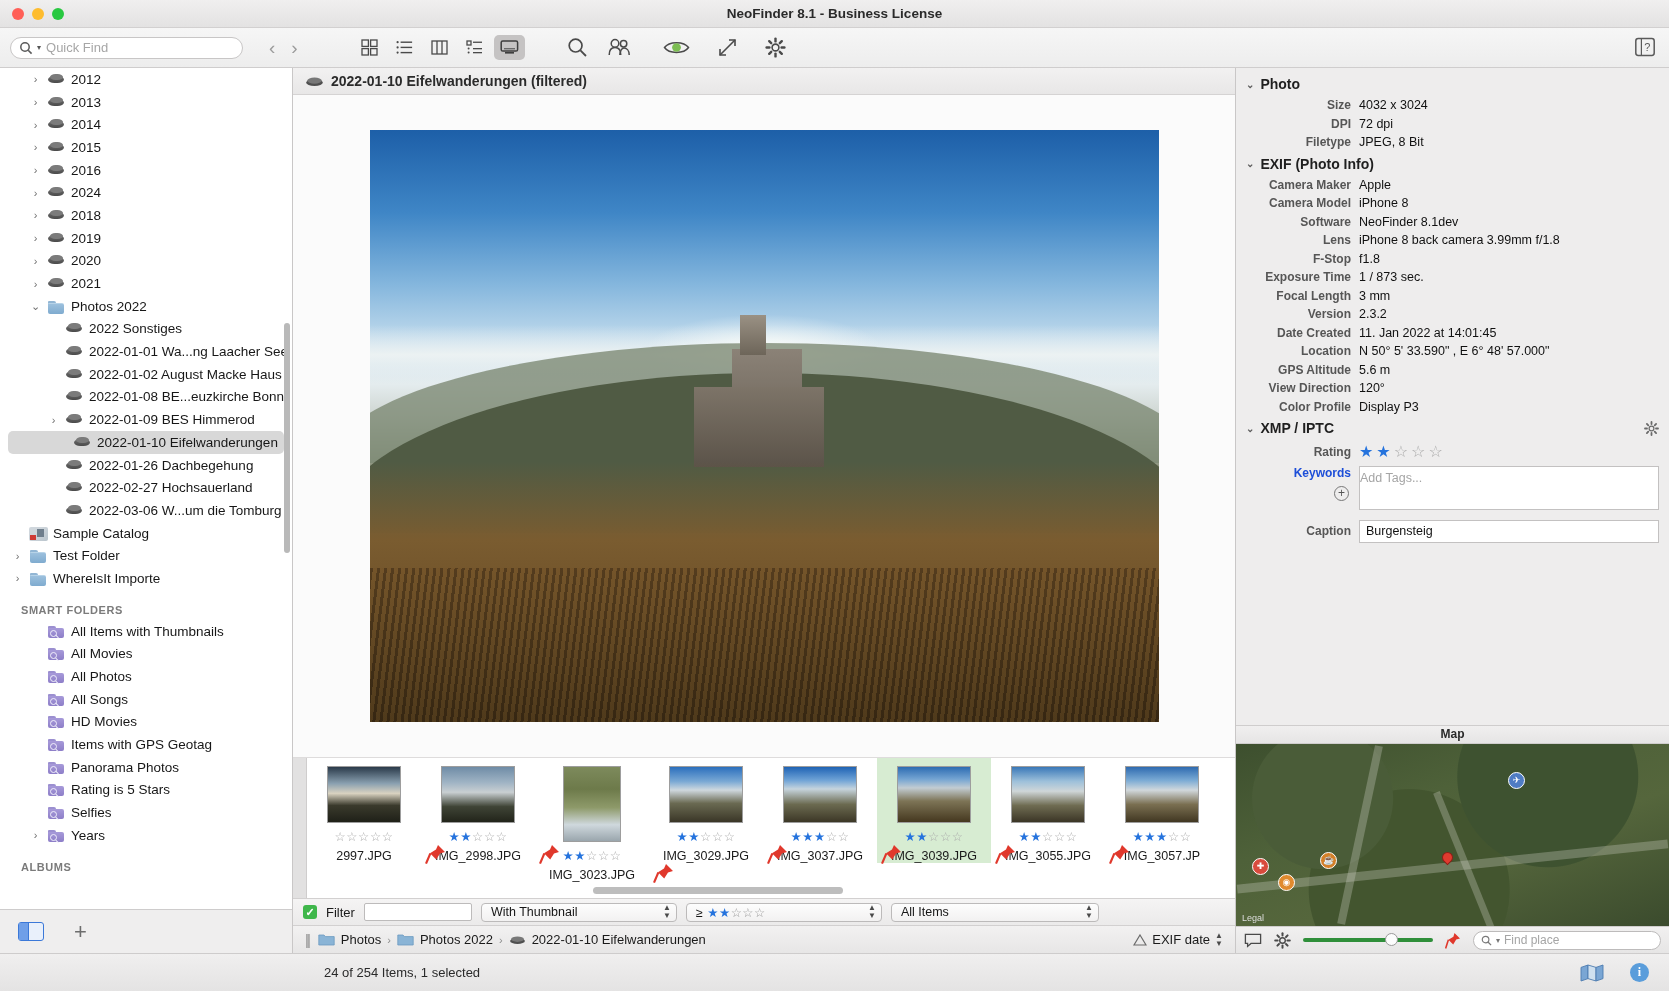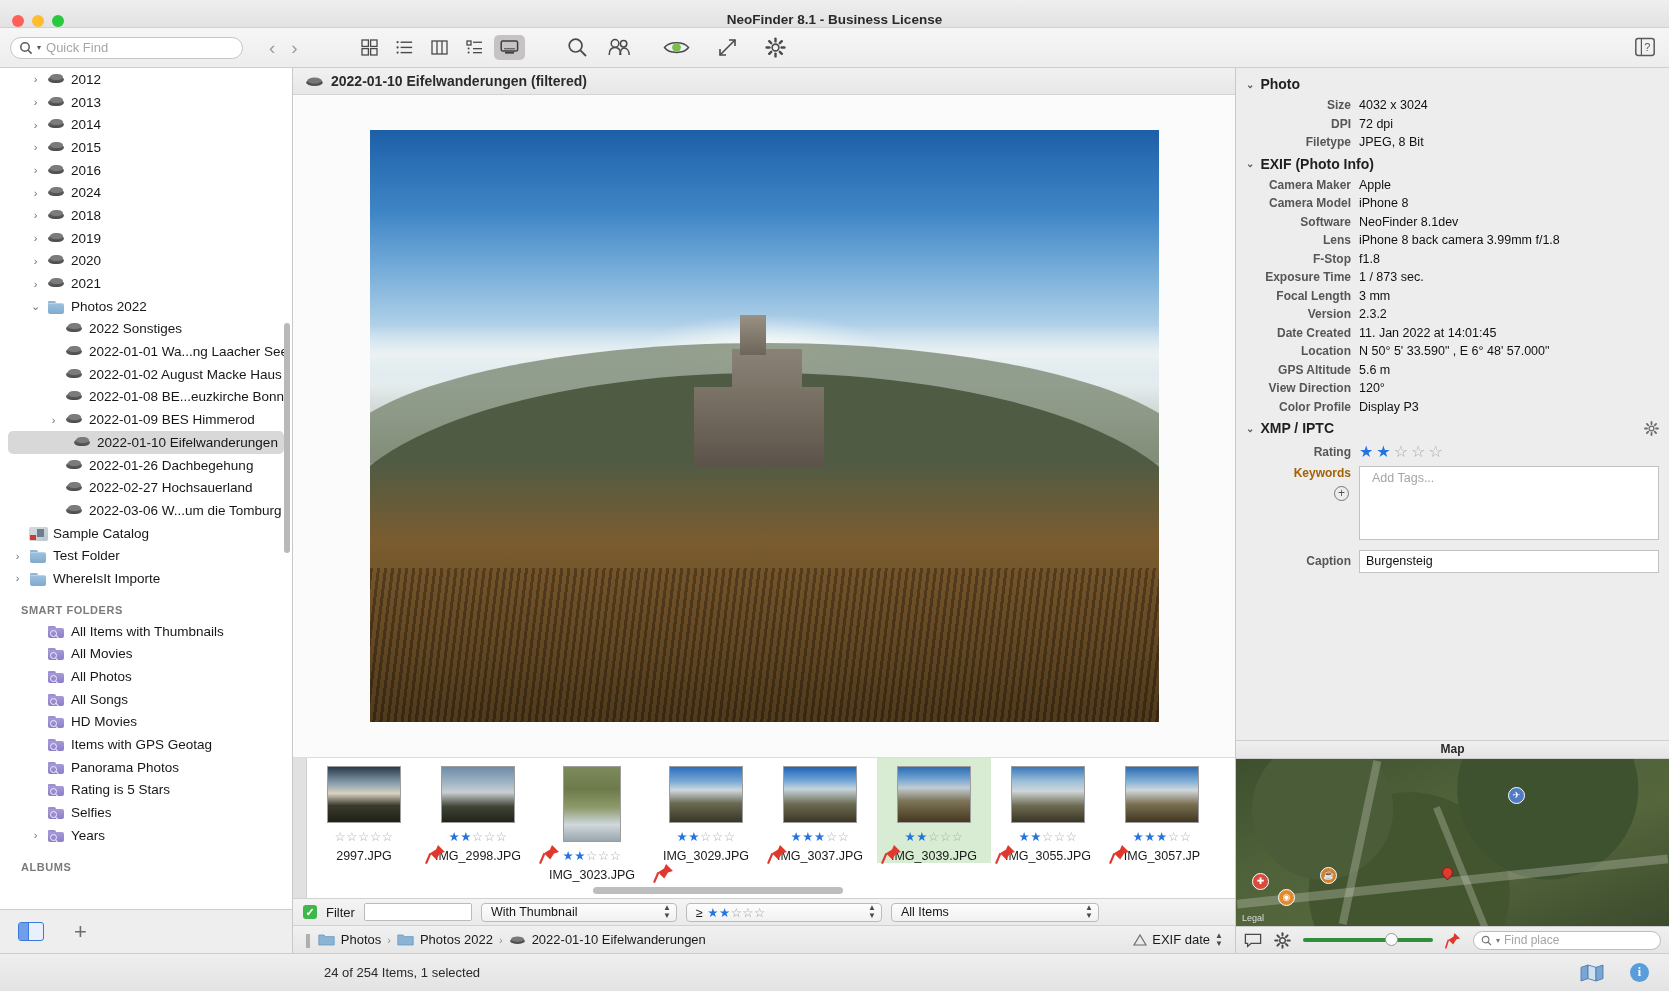--- a/index.html
+++ b/index.html
@@ -11,21 +11,21 @@
     color: #1a1a1a;
     overflow: hidden;
     -webkit-font-smoothing: antialiased;
   }
   .app { width: 1669px; height: 991px; display: flex; flex-direction: column; position: relative; }
 
   
   .titlebar {
     height: 28px; background: linear-gradient(#f0efef,#e3e2e2);
     border-bottom: 1px solid #d2d0d0;
-    display: flex; align-items: flex-end; position: relative; flex: 0 0 28px;
+    display: flex; align-items: center; position: relative; flex: 0 0 28px;
   }
   .traffic { display: flex; gap: 8px; padding-left: 12px; }
   .tl { width: 12px; height: 12px; border-radius: 50%; }
   .tl.red { background: #ff5f57; }
   .tl.yellow { background: #febc2e; }
   .tl.green { background: #28c840; }
   .win-title {
     position: absolute; left: 0; right: 0; text-align: center;
     font-size: 13.5px; font-weight: bold; color: #2a2a2a;
     pointer-events: none;
@@ -281,29 +281,29 @@
   .mlabel {
     width: 123px; flex: 0 0 123px; text-align: right; color: #565656;
     font-weight: bold; padding-right: 8px; font-size: 12px;
   }
   .mval { color: #111; }
   .gear-mini { position: absolute; right: 10px; top: 5px; }
   .rating-row { display:flex; align-items:center; padding-top:3px;}
   .rating-stars { font-size: 16px; letter-spacing: 3px; line-height: 18px;}
   .kw-row { display: flex; padding-top: 4px; }
   .kw-left { width:123px; flex:0 0 123px; text-align:right; padding-right:8px; }
-  .kw-label { color:#a16207; font-weight:bold; font-size:12px; }
+  .kw-label { color:#1d4ed8; font-weight:bold; font-size:12px; }
   .kw-plus {
     width: 15px; height:15px; border:1px solid #777; border-radius:50%;
     display:inline-flex; align-items:center; justify-content:center;
     font-size:12px; color:#555; margin-top:6px; margin-right:2px;
   }
   .kw-box {
-    flex:1; height: 74px; background:#fff; border:1px solid #c3c1c1;
-    padding: 4px 12px; color:#a5a5a5; font-size: 12.5px; margin-right: 10px;
+    flex:1; height: 44px; background:#fff; border:1px solid #c3c1c1;
+    padding: 4px 0; color:#a5a5a5; font-size: 12.5px; margin-right: 10px;
   }
   .cap-row { display:flex; padding-top: 10px; align-items:flex-start;}
   .cap-box {
     flex:1; height: 23px; background:#fff; border:1px solid #c3c1c1;
     padding: 3px 6px; font-size: 12.5px; color:#111; margin-right: 10px;
   }
   .map-head {
     flex: 0 0 18px; background: linear-gradient(#f0efef,#e6e5e5);
     border-top: 1px solid #cfcdcd; border-bottom: 1px solid #cfcdcd;
     text-align:center; font-size: 12px; font-weight: bold; color:#2a2a2a;

